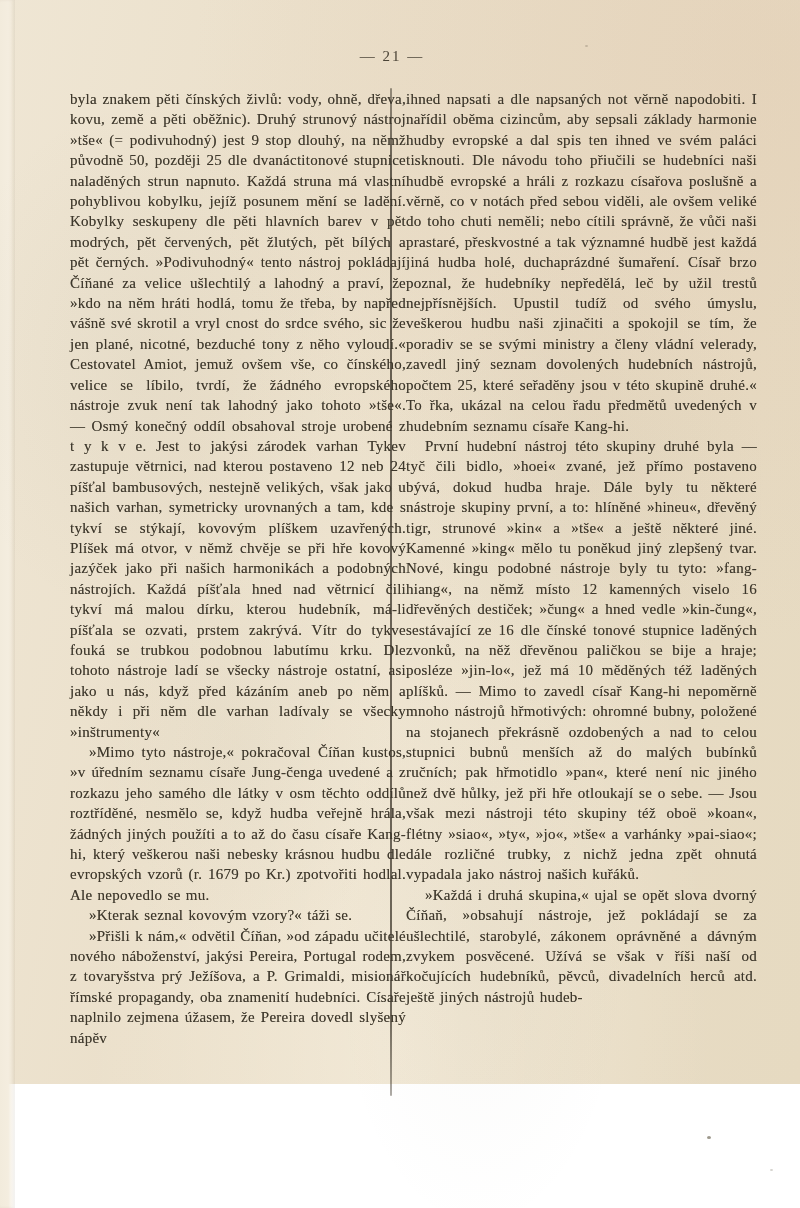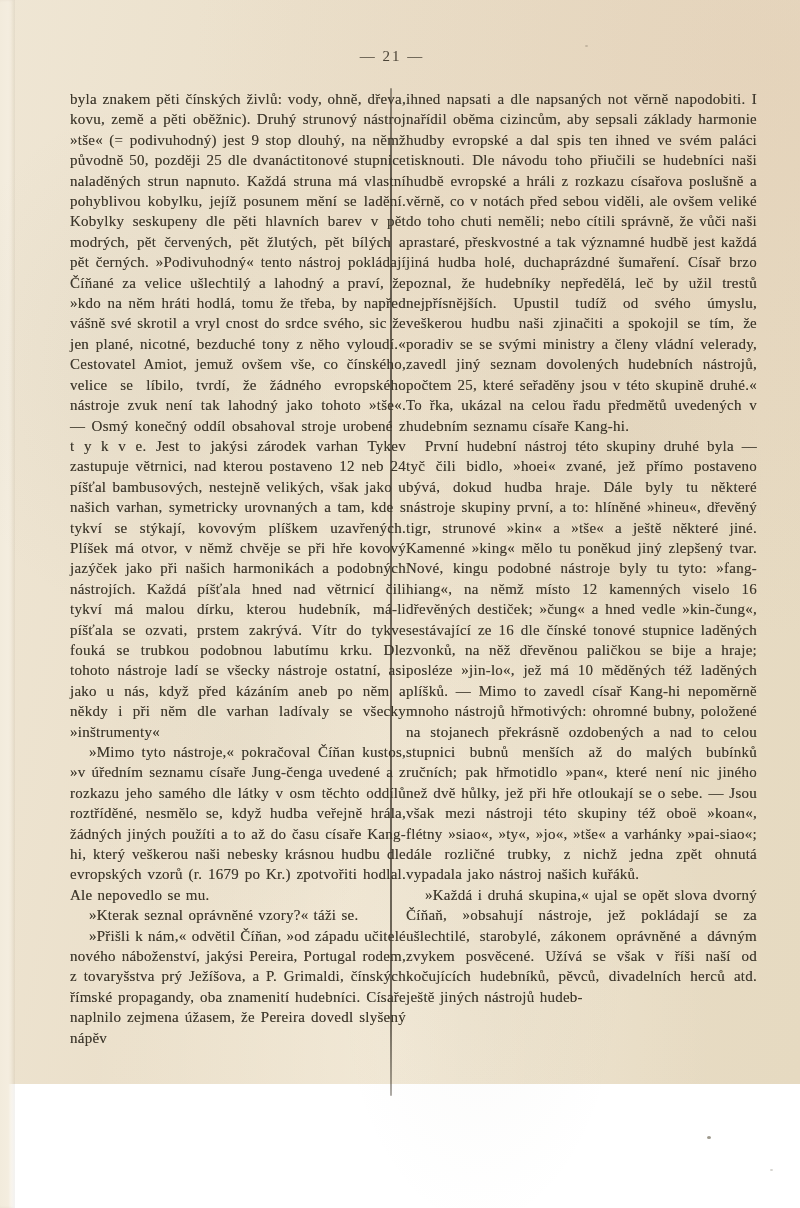--- a/index.html
+++ b/index.html
@@ -90,22 +90,22 @@
   <div class="edge-strip"></div>
   <div class="mottle"></div>
 
   <div class="page-number">— 21 —</div>
 
   <div class="col-divider"></div>
 
   <div class="column left">
     <p>byla znakem pěti čínských živlů: vody, ohně, dřeva, kovu, země a pěti oběžnic). Druhý strunový nástroj »tše« (= podivuhodný) jest 9 stop dlouhý, na němž původně 50, později 25 dle dvanáctitonové stupnice naladěných strun napnuto. Každá struna má vlastní pohyblivou kobylku, jejíž posunem mění se ladění. Kobylky seskupeny dle pěti hlavních barev v pět modrých, pět červených, pět žlutých, pět bílých a pět černých. »Podivuhodný« tento nástroj pokládají Číňané za velice ušlechtilý a lahodný a praví, že »kdo na něm hráti hodlá, tomu že třeba, by napřed vášně své skrotil a vryl cnost do srdce svého, sic že jen plané, nicotné, bezduché tony z něho vyloudí.« Cestovatel Amiot, jemuž ovšem vše, co čínského, velice se líbilo, tvrdí, že žádného evropského nástroje zvuk není tak lahodný jako tohoto »tše«. — Osmý konečný oddíl obsahoval stroje urobené z t y k v e. Jest to jakýsi zárodek varhan Tykev zastupuje větrnici, nad kterou postaveno 12 neb 24 píšťal bambusových, nestejně velikých, však jako u našich varhan, symetricky urovnaných a tam, kde s tykví se stýkají, kovovým plíškem uzavřených. Plíšek má otvor, v němž chvěje se při hře kovový jazýček jako při našich harmonikách a podobných nástrojích. Každá píšťala hned nad větrnicí čili tykví má malou dírku, kterou hudebník, má-li píšťala se ozvati, prstem zakrývá. Vítr do tykve fouká se trubkou podobnou labutímu krku. Dle tohoto nástroje ladí se všecky nástroje ostatní, asi jako u nás, když před kázáním aneb po něm a někdy i při něm dle varhan ladívaly se všecky »inštrumenty«</p>
     <p class="indent">»Mimo tyto nástroje,« pokračoval Číňan kustos, »v úředním seznamu císaře Jung-čenga uvedené a z rozkazu jeho samého dle látky v osm těchto oddílů roztříděné, nesmělo se, když hudba veřejně hrála, žádných jiných použíti a to až do času císaře Kang-hi, který veškerou naši nebesky krásnou hudbu dle evropských vzorů (r. 1679 po Kr.) zpotvořiti hodlal. Ale nepovedlo se mu.</p>
-    <p class="indent">»Kterak seznal oprávněné vzory?« táži se.</p>
-    <p class="indent">»Přišli k nám,« odvětil Číňan, »od západu učitelé nového náboženství, jakýsi Pereira, Portugal rodem, z tovaryšstva prý Ježíšova, a P. Grimaldi, čínských římské propagandy, oba znamenití hudebníci. Císaře naplnilo zejmena úžasem, že Pereira dovedl slyšený nápěv</p>
+    <p class="indent">»Kterak seznal kovovým vzory?« táži se.</p>
+    <p class="indent">»Přišli k nám,« odvětil Číňan, »od západu učitelé nového náboženství, jakýsi Pereira, Portugal rodem, z tovaryšstva prý Ježíšova, a P. Grimaldi, misionář římské propagandy, oba znamenití hudebníci. Císaře naplnilo zejmena úžasem, že Pereira dovedl slyšený nápěv</p>
   </div>
 
   <div class="column right">
     <p>ihned napsati a dle napsaných not věrně napodobiti. I nařídil oběma cizincům, aby sepsali základy harmonie hudby evropské a dal spis ten ihned ve svém paláci tisknouti. Dle návodu toho přiučili se hudebníci naši hudbě evropské a hráli z rozkazu císařova poslušně a věrně, co v notách před sebou viděli, ale ovšem veliké do toho chuti neměli; nebo cítili správně, že vůči naši prastaré, přeskvostné a tak významné hudbě jest každá jiná hudba holé, duchaprázdné šumaření. Císař brzo poznal, že hudebníky nepředělá, leč by užil trestů nejpřísnějších. Upustil tudíž od svého úmyslu, veškerou hudbu naši zjinačiti a spokojil se tím, že poradiv se se svými ministry a členy vládní velerady, zavedl jiný seznam dovolených hudebních nástrojů, počtem 25, které seřaděny jsou v této skupině druhé.« To řka, ukázal na celou řadu předmětů uvedených v hudebním seznamu císaře Kang-hi.</p>
     <p class="indent">První hudební nástroj této skupiny druhé byla — tyč čili bidlo, »hoei« zvané, jež přímo postaveno bývá, dokud hudba hraje. Dále byly tu některé nástroje skupiny první, a to: hlíněné »hineu«, dřevěný tigr, strunové »kin« a »tše« a ještě některé jiné. Kamenné »king« mělo tu poněkud jiný zlepšený tvar. Nové, kingu podobné nástroje byly tu tyto: »fang-hiang«, na němž místo 12 kamenných viselo 16 dřevěných destiček; »čung« a hned vedle »kin-čung«, sestávající ze 16 dle čínské tonové stupnice laděných zvonků, na něž dřevěnou paličkou se bije a hraje; posléze »jin-lo«, jež má 10 měděných též laděných plíšků. — Mimo to zavedl císař Kang-hi nepoměrně mnoho nástrojů hřmotivých: ohromné bubny, položené na stojanech překrásně ozdobených a nad to celou stupnici bubnů menších až do malých bubínků ručních; pak hřmotidlo »pan«, které není nic jiného než dvě hůlky, jež při hře otloukají se o sebe. — Jsou však mezi nástroji této skupiny též oboë »koan«, flétny »siao«, »ty«, »jo«, »tše« a varhánky »pai-siao«; dále rozličné trubky, z nichž jedna zpět ohnutá vypadala jako nástroj našich kuřáků.</p>
     <p class="indent">»Každá i druhá skupina,« ujal se opět slova dvorný Číňaň, »obsahují nástroje, jež pokládají se za ušlechtilé, starobylé, zákonem oprávněné a dávným zvykem posvěcené. Užívá se však v říši naší od kočujících hudebníků, pěvců, divadelních herců atd. ještě jiných nástrojů hudeb-</p>
   </div>
 
   <div class="speck s1"></div>
   <div class="speck s2"></div>

